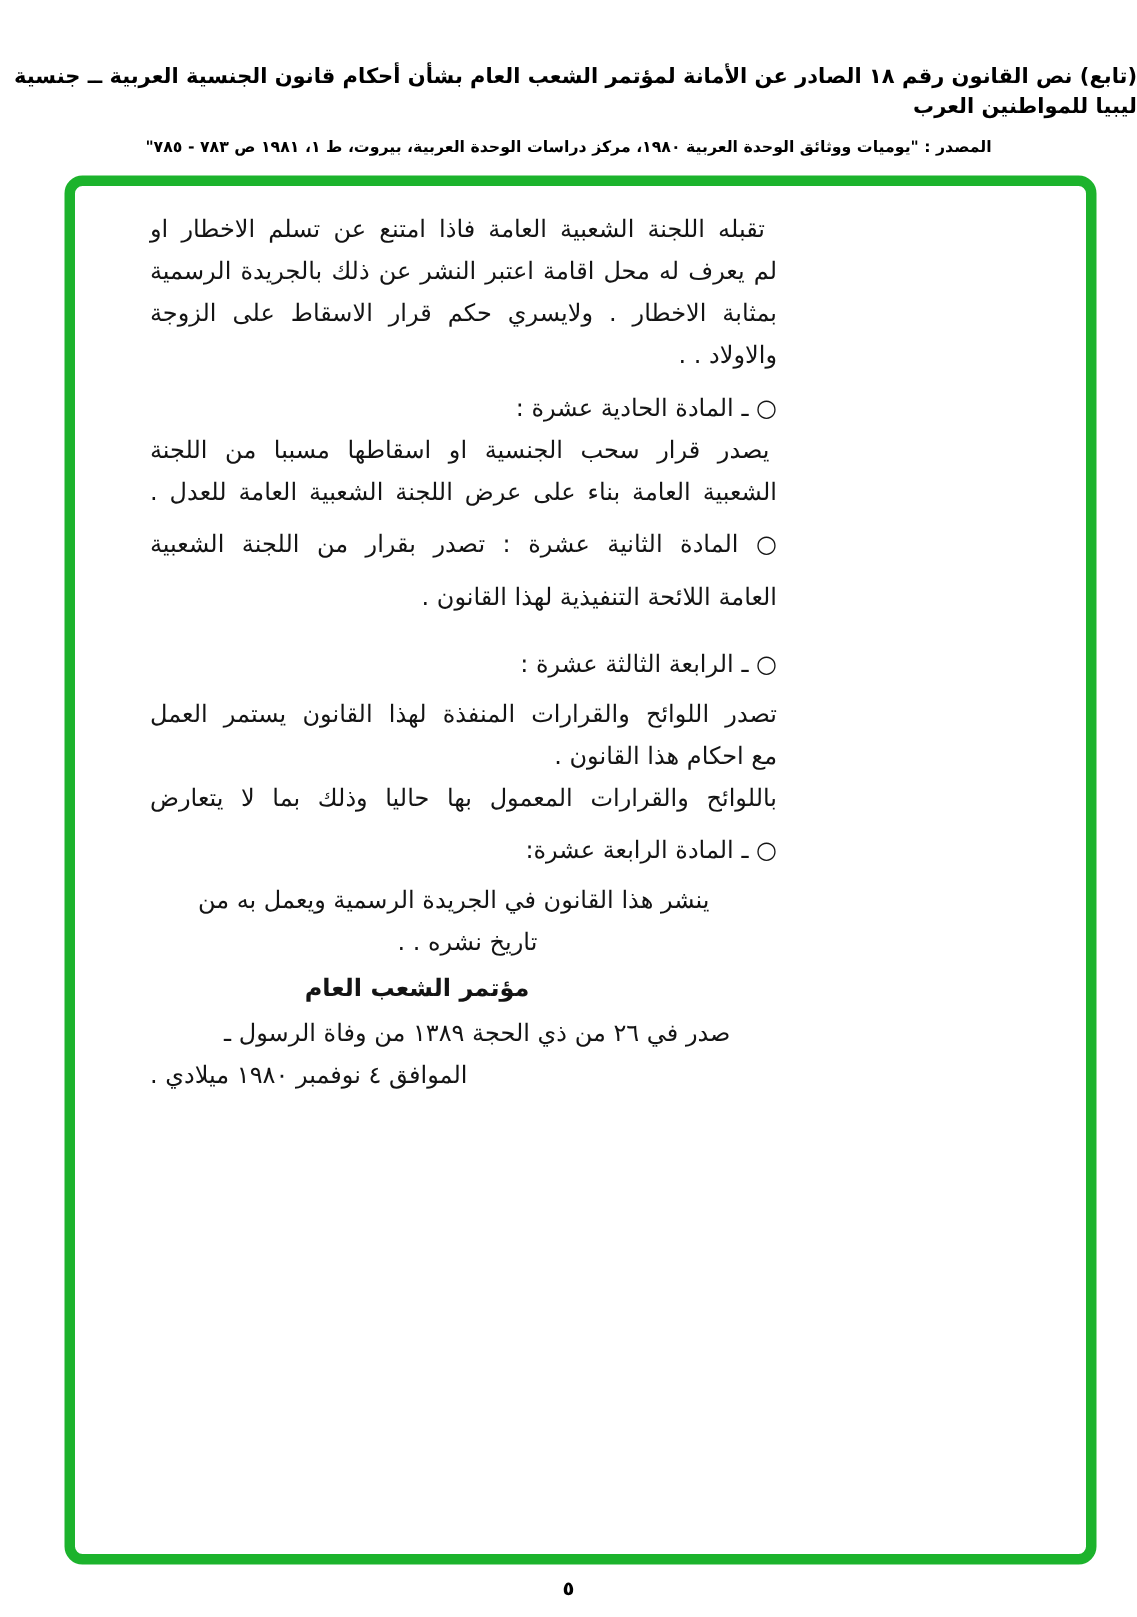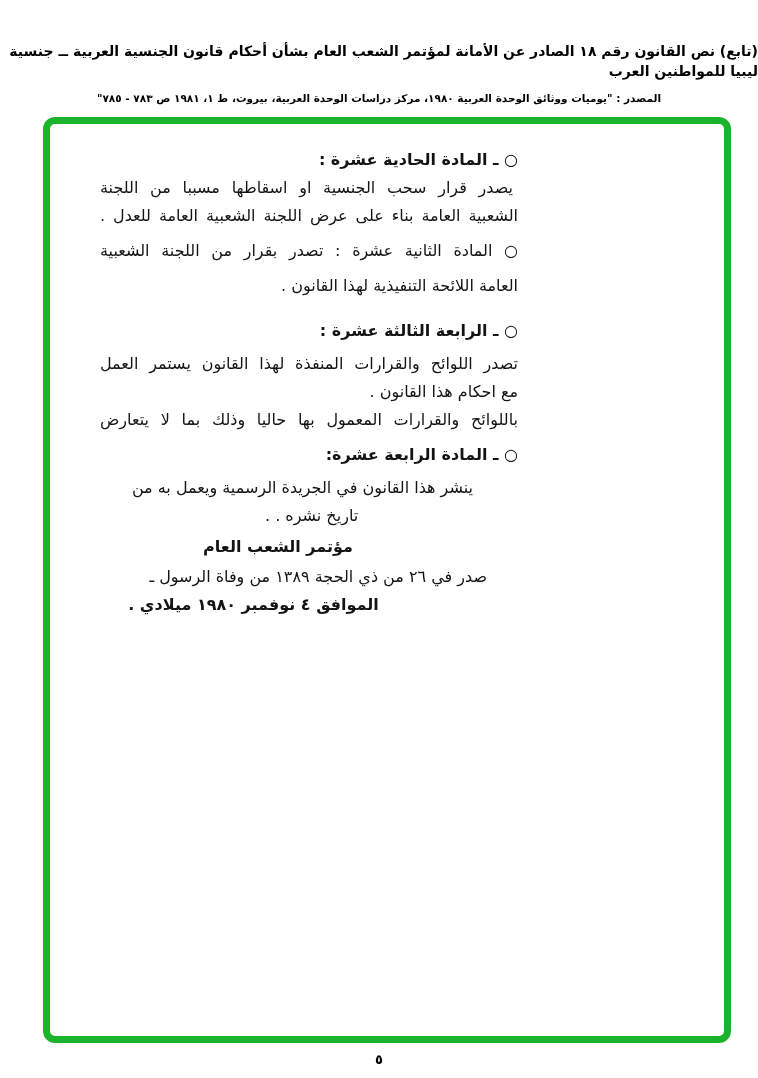--- a/index.html
+++ b/index.html
@@ -67,33 +67,33 @@
   }
   .rline { text-align: right; } 
   .lline {                      
     text-align: left;
     padding-left: 165px;
   }
   .ind8  { padding-right: 8px;  box-sizing: border-box; }
   .ind5  { padding-right: 5px;  box-sizing: border-box; }
   .ind20 { padding-right: 20px; box-sizing: border-box; }
   .ind45 { padding-right: 45px; box-sizing: border-box; }
-  .heading { text-align: right; font-weight: bold; }
+  .heading { text-align: right; }
   .mt7  { margin-top: 7px; }
   .mt5  { margin-top: 5px; }
   .mt3  { margin-top: 3px; }
   .mt2  { margin-top: 2px; }
   .mt17 { margin-top: 17px; }
   .sig {
     text-align: center;
     margin-right: 62px;
     font-weight: bold;
   }
   .date1 { text-align: right; padding-right: 31px;  box-sizing: border-box; }
-  .date2 { text-align: center; padding-right: 111px; box-sizing: border-box; font-weight: bold; }
+  .date2 { text-align: left; padding-right: 111px; box-sizing: border-box; }
   
   .page-num {
     position: absolute;
     top: 1052px;
     left: 0;
     width: 758px;
     text-align: center;
     font-size: 13px;
     font-weight: bold;
     color: #000000;
@@ -104,20 +104,26 @@
 
 <div class="header">
   <div class="header-line1">(تابع) نص القانون رقم ١٨ الصادر عن الأمانة لمؤتمر الشعب العام بشأن أحكام قانون الجنسية العربية ــ جنسية ليبيا للمواطنين العرب</div>
   <div class="header-line2">المصدر : "يوميات ووثائق الوحدة العربية ١٩٨٠، مركز دراسات الوحدة العربية، بيروت، ط ١، ١٩٨١ ص ٧٨٣ - ٧٨٥"</div>
 </div>
 
 <div class="frame"></div>
 
 <div class="content">
 
+  <div>
+    <div class="line jline ind8">تقبله اللجنة الشعبية العامة فاذا امتنع عن تسلم الاخطار او</div>
+    <div class="line jline">لم يعرف له محل اقامة اعتبر النشر عن ذلك بالجريدة الرسمية</div>
+    <div class="line jline">بمثابة الاخطار . ولايسري حكم قرار الاسقاط على الزوجة</div>
+    <div class="line rline">والاولاد . .</div>
+  </div>
 
   <div class="line heading mt7">○ ـ المادة الحادية عشرة :</div>
   <div>
     <div class="line jline ind5">يصدر قرار سحب الجنسية او اسقاطها مسببا من اللجنة</div>
     <div class="line jline">الشعبية العامة بناء على عرض اللجنة الشعبية العامة للعدل .</div>
   </div>
 
   <div class="mt7">
     <div class="line jline">○ المادة الثانية عشرة : تصدر بقرار من اللجنة الشعبية</div>
     <div class="line rline mt7">العامة اللائحة التنفيذية لهذا القانون .</div>

